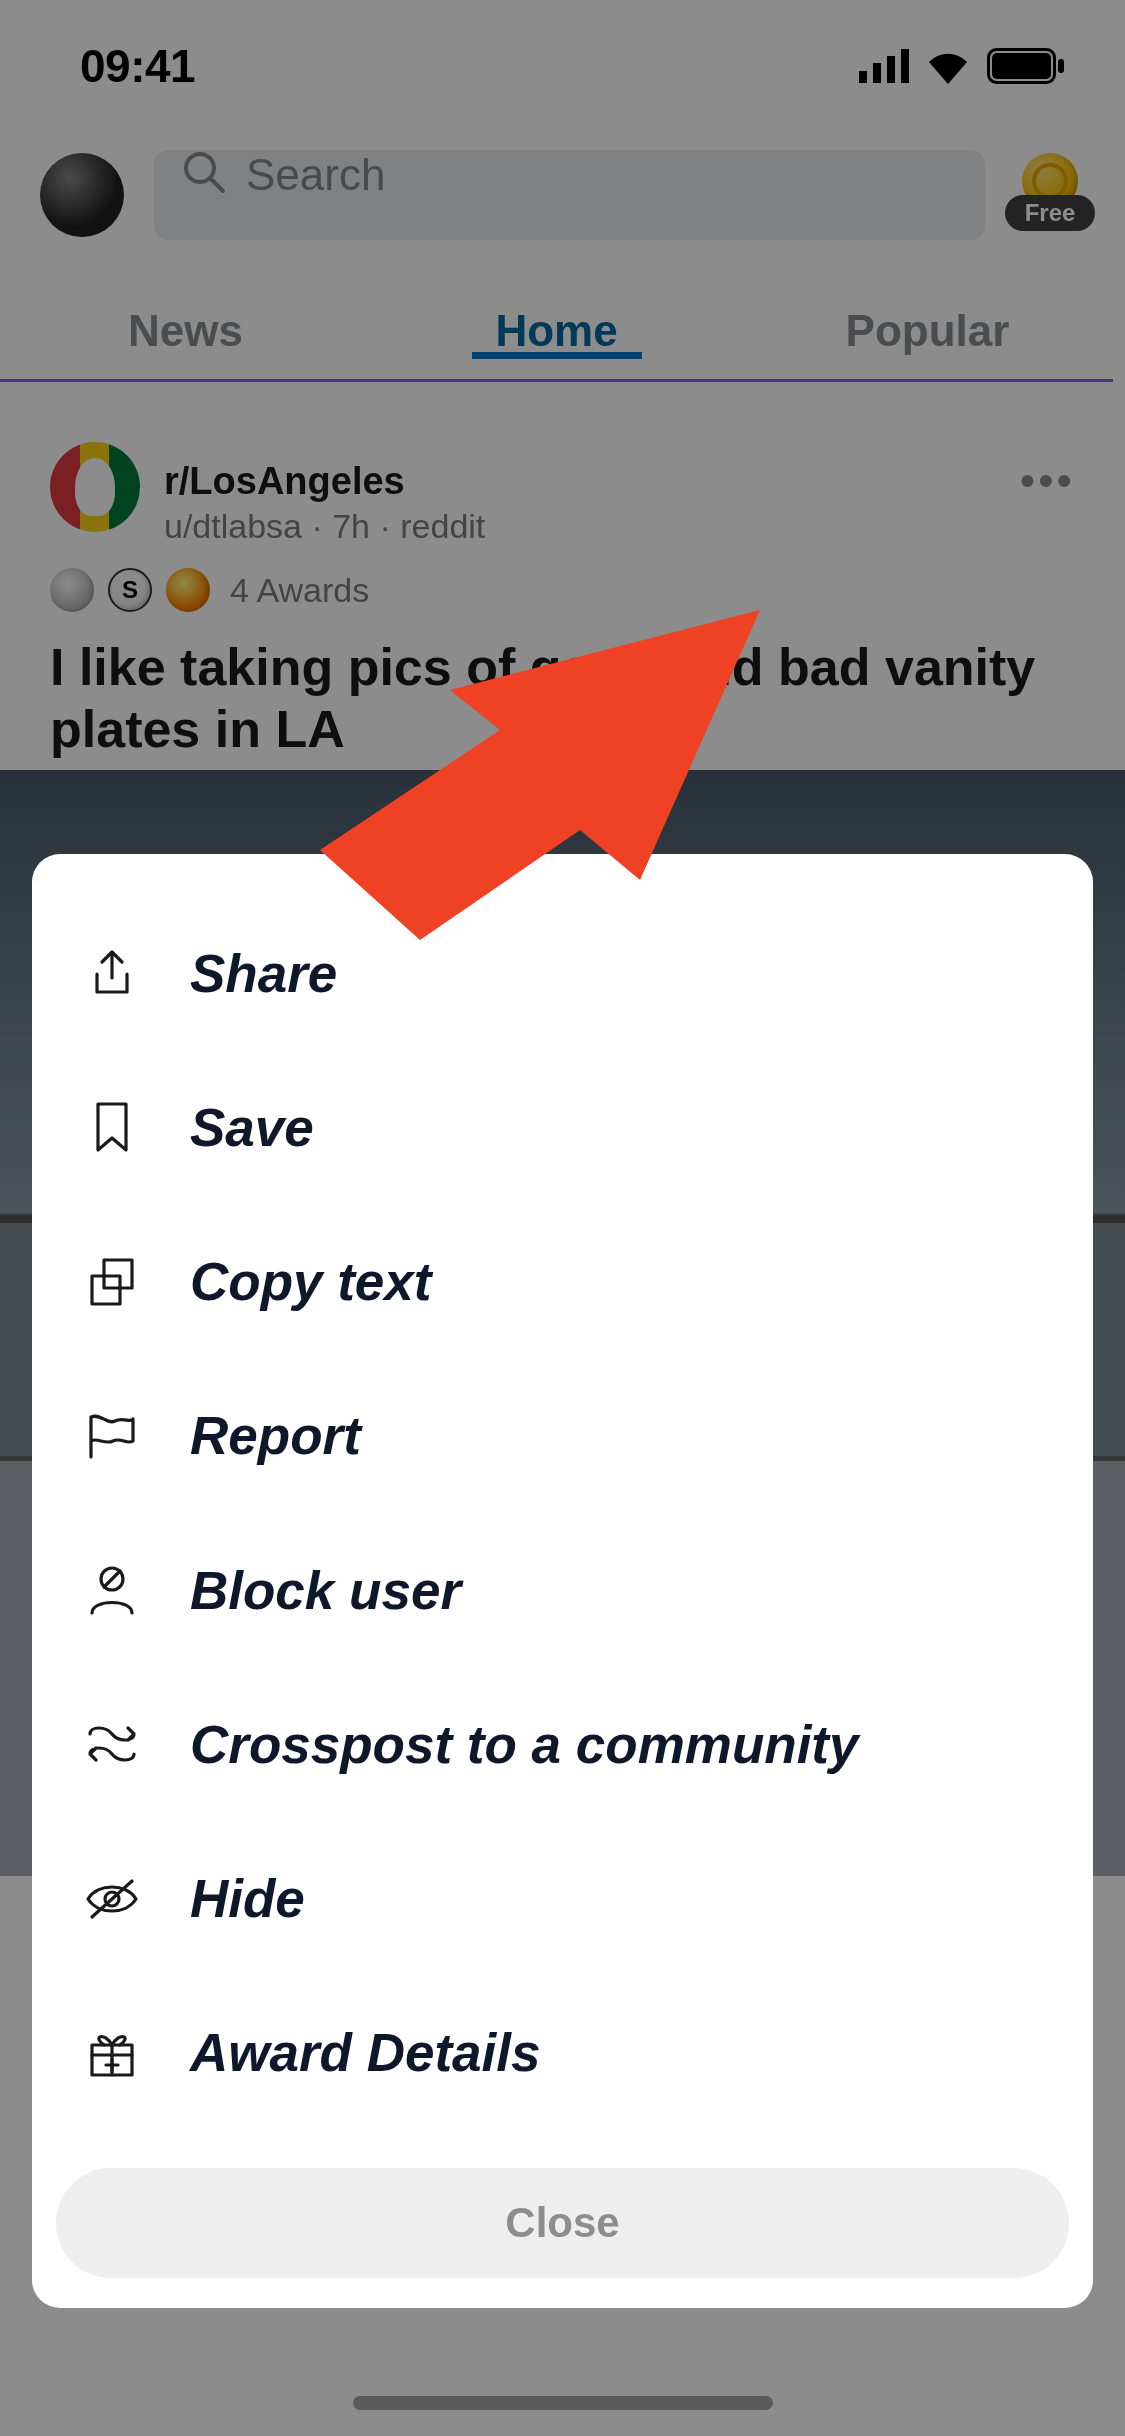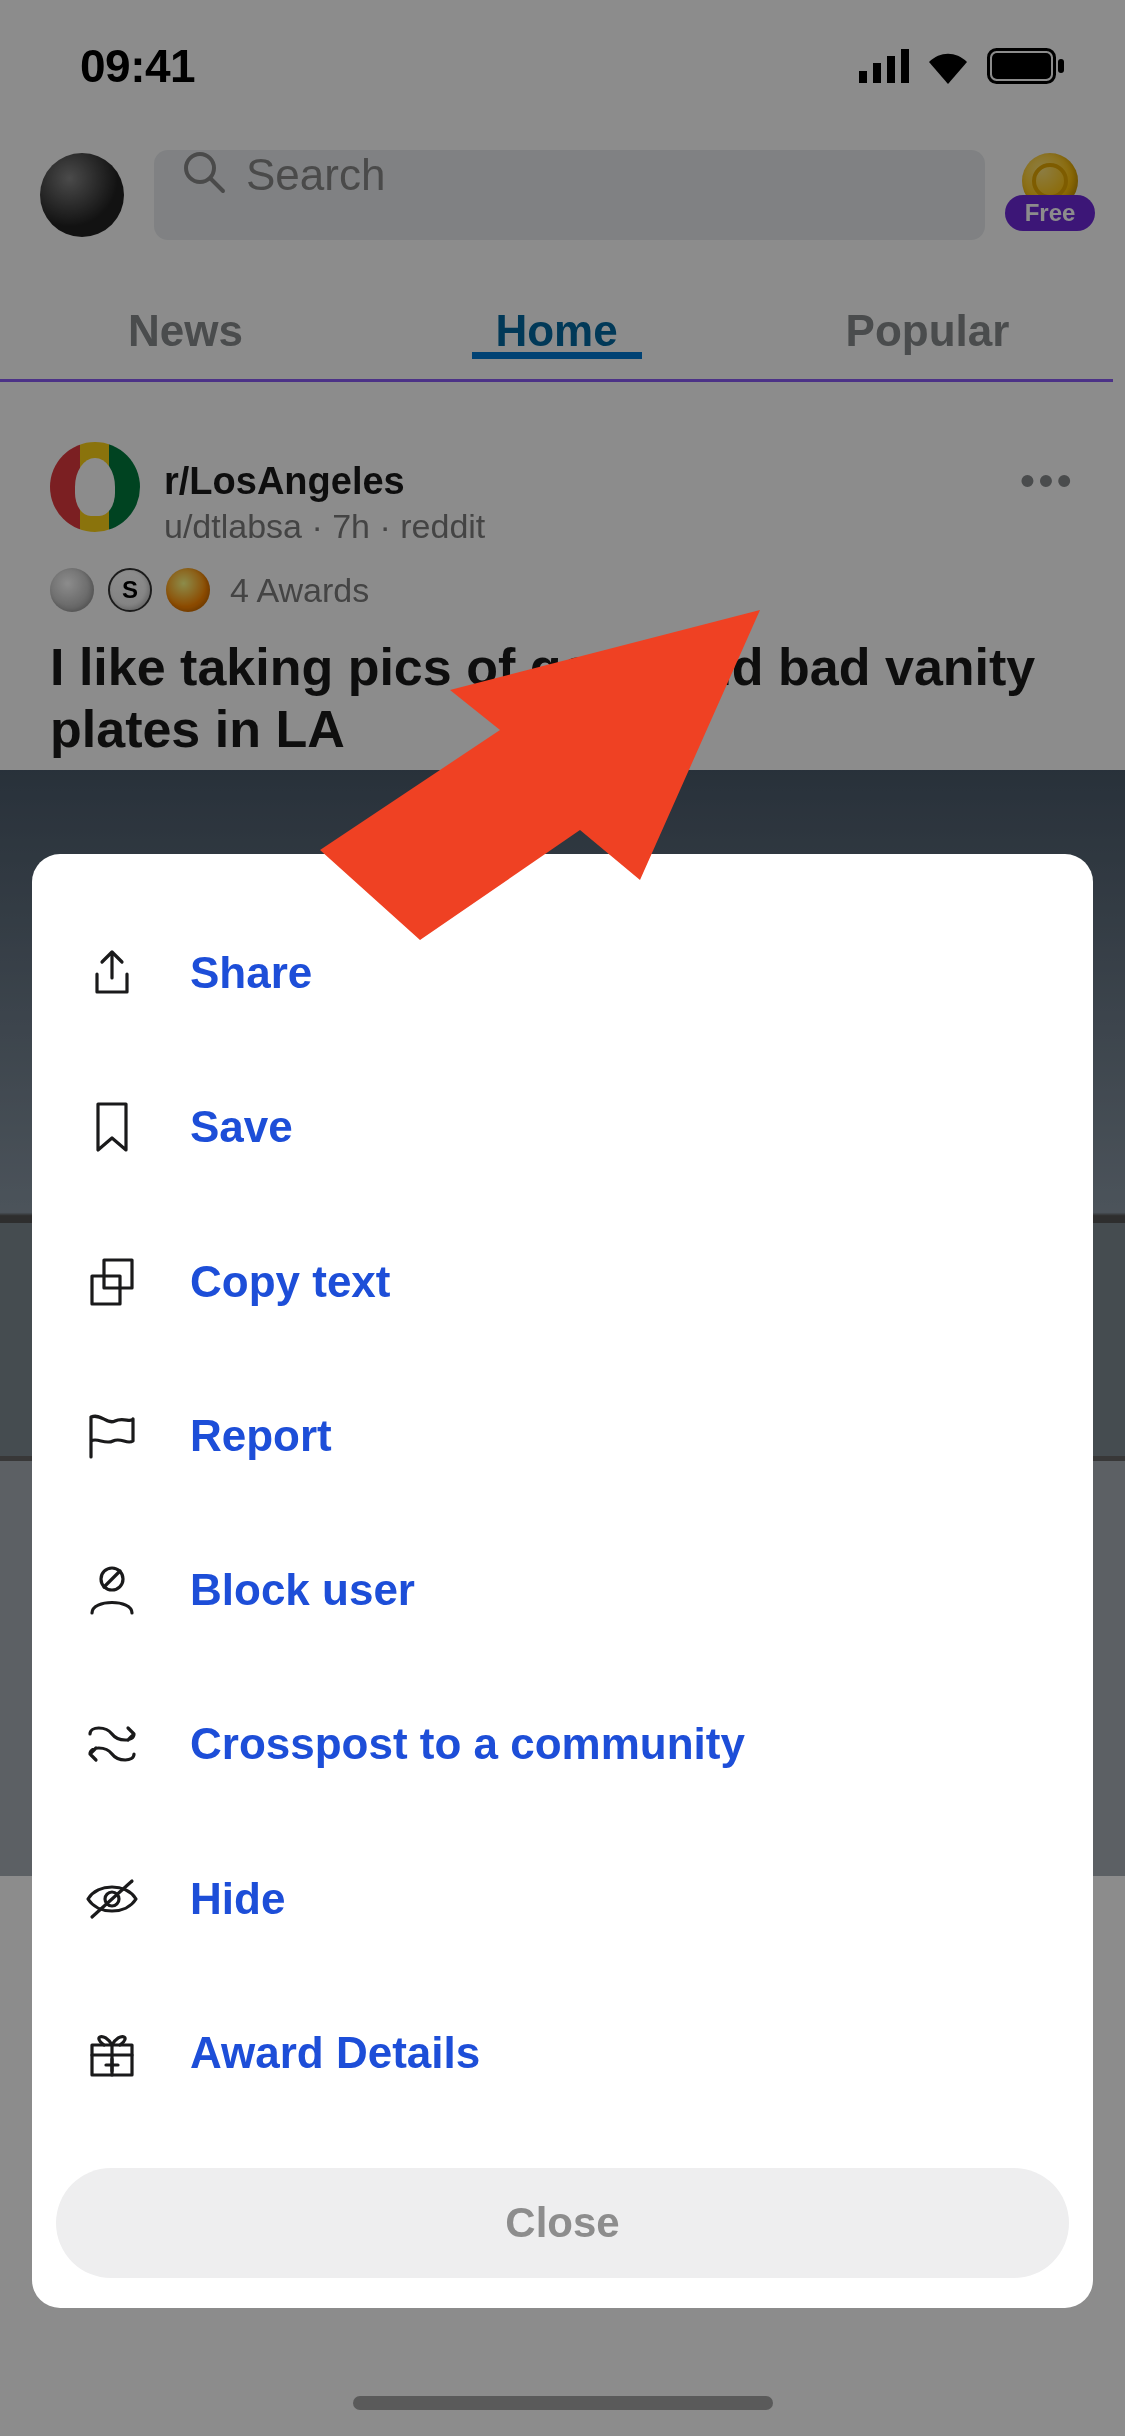--- a/index.html
+++ b/index.html
@@ -15,21 +15,21 @@
 
   
   .header { position: absolute; top: 132px; left: 0; right: 0; height: 125px; display: flex; align-items: center; padding: 0 40px; gap: 30px; }
   .avatar { width: 84px; height: 84px; border-radius: 50%; background: #333 radial-gradient(circle at 35% 30%, #888 0%, #222 60%); flex-shrink: 0; }
   .search-box { flex: 1; height: 90px; background: #e9ecef; border-radius: 14px; display: flex; padding: 0 28px; gap: 20px; }
   .search-box svg { flex-shrink: 0; }
   .search-placeholder { font-size: 44px; color: #888; }
   .coins-badge { position: relative; width: 70px; height: 84px; display: flex; flex-direction: column; align-items: center; }
   .coin { width: 56px; height: 56px; border-radius: 50%; background: radial-gradient(circle at 35% 30%, #ffe47a, #ffc107 60%, #e6a800); position: relative; box-shadow: inset -3px -3px 6px rgba(0,0,0,0.2); }
   .coin::after { content: ""; position: absolute; top: 50%; left: 50%; width: 28px; height: 28px; border: 4px solid #e6a800; border-radius: 50%; transform: translate(-50%, -50%); }
-  .free-pill { position: absolute; bottom: 6px; left: -10px; right: -10px; background: #6d28d9; color: #fff; font-size: 24px; font-weight: 700; text-align: center; border-radius: 20px; padding: 4px 0; margin-top: 16px; }
+  .free-pill { position: absolute; bottom: 6px; left: -10px; right: -10px; background: #404040; color: #fff; font-size: 24px; font-weight: 700; text-align: center; border-radius: 20px; padding: 4px 0; margin-top: 16px; }
 
   
   .tabs { position: absolute; top: 282px; left: 0; right: 12px; height: 100px; display: flex; border-bottom: 3px solid #8b5cf6; align-items: center; }
   .tab { flex: 1; display: flex; align-items: center; justify-content: center; font-size: 44px; font-weight: 600; color: #878a8c; position: relative; }
   .tab.active { color: #0369a1; font-weight: 800; }
   .tab.active::after { content: ""; position: absolute; bottom: -3px; left: 50%; transform: translateX(-50%); width: 170px; height: 7px; background: #0079d3; }
 
   
   .post { position: absolute; top: 410px; left: 0; right: 0; padding: 32px 50px 0; }
   .post-header { display: flex; gap: 24px; align-items: flex-start; position: relative; }
@@ -51,21 +51,21 @@
 
   
   .arrow { position:absolute; z-index: 200; top: 580px; left: 320px; width: 480px; height: 360px; pointer-events: none; }
 
   
   .sheet { position: absolute; z-index: 100; left: 32px; right: 32px; top: 854px; bottom: 128px; background: #fff; border-radius: 28px; padding: 28px 0 30px; display: flex; flex-direction: column; }
   .sheet-items { flex: 1; display: flex; flex-direction: column; justify-content: space-between; padding: 20px 0 30px; }
   .sheet-item { display: flex; align-items: center; gap: 50px; padding: 0 52px; height: 142px; }
   .sheet-item .icon-slot { width: 56px; display: flex; justify-content: center; align-items: center; }
   .sheet-item .icon-slot svg { display: block; stroke: #1a1a1b; stroke-width: 3.2; fill: none; stroke-linecap: round; stroke-linejoin: round; }
-  .sheet-label { font-size: 44px; font-weight: 700; color: #1d4ed8; }
+  .sheet-label { font-size: 53px; font-weight: 700; color: #0f172a; font-style: italic; }
   .close-btn { margin: 14px 24px 0; height: 110px; background: #eeeeef; border-radius: 55px; display: flex; align-items: center; justify-content: center; font-size: 42px; font-weight: 700; color: #8d8d8d; }
 
   .home-indicator { position: absolute; bottom: 26px; left: 50%; transform: translateX(-50%); width: 420px; height: 14px; background: #5a5a5a; border-radius: 10px; z-index: 200; }
 </style>
 </head>
 <body>
 
 <div class="screen">
 
   <div class="status-bar">

